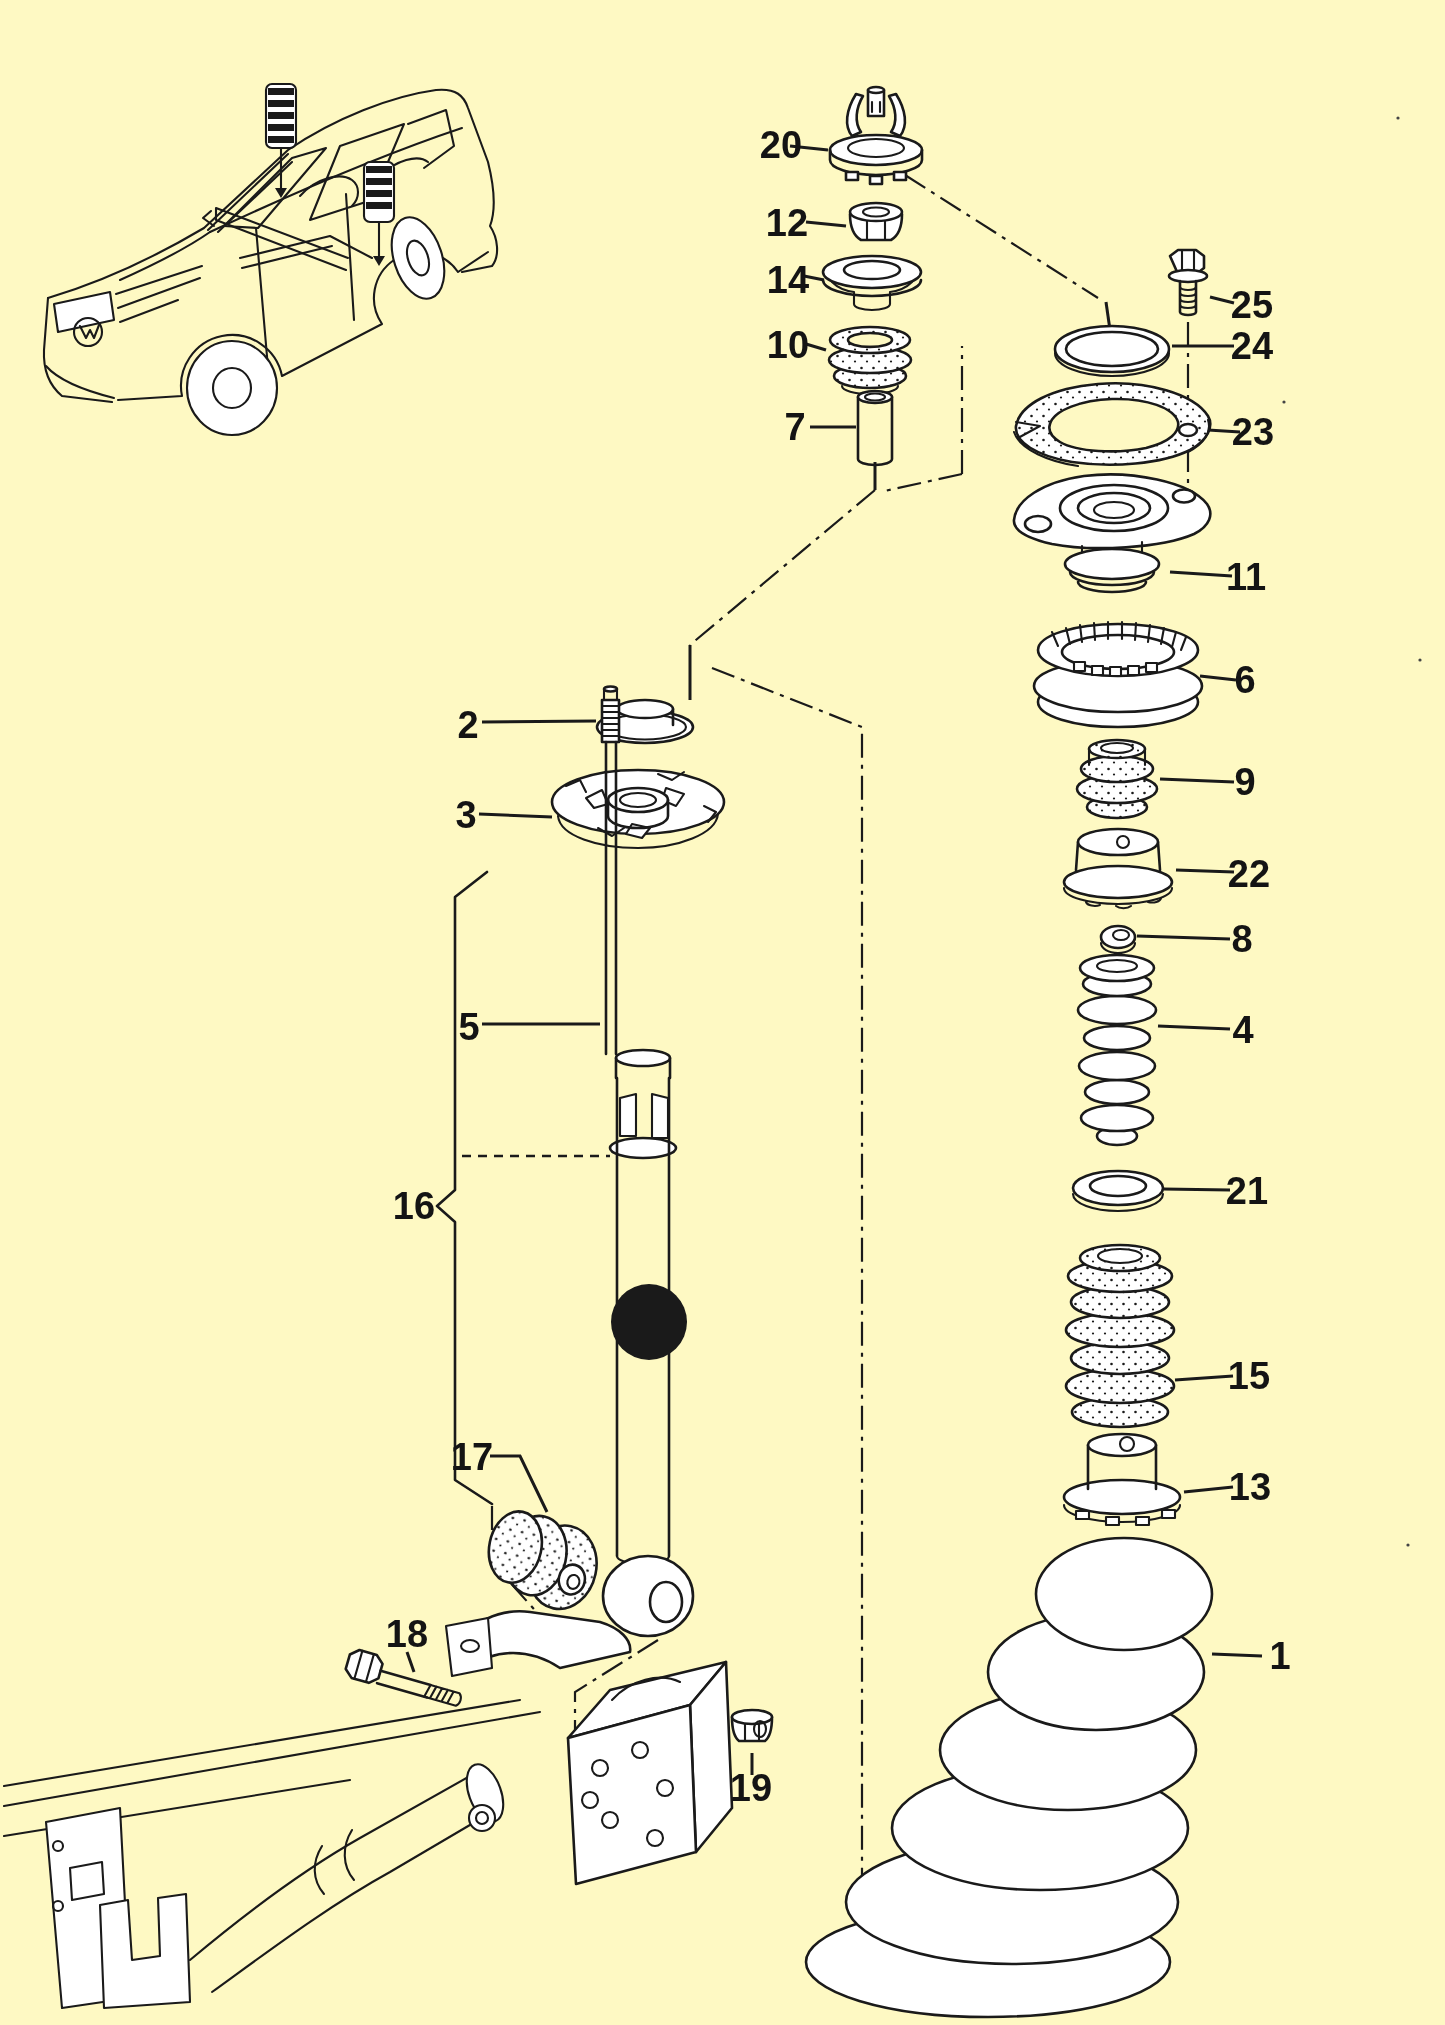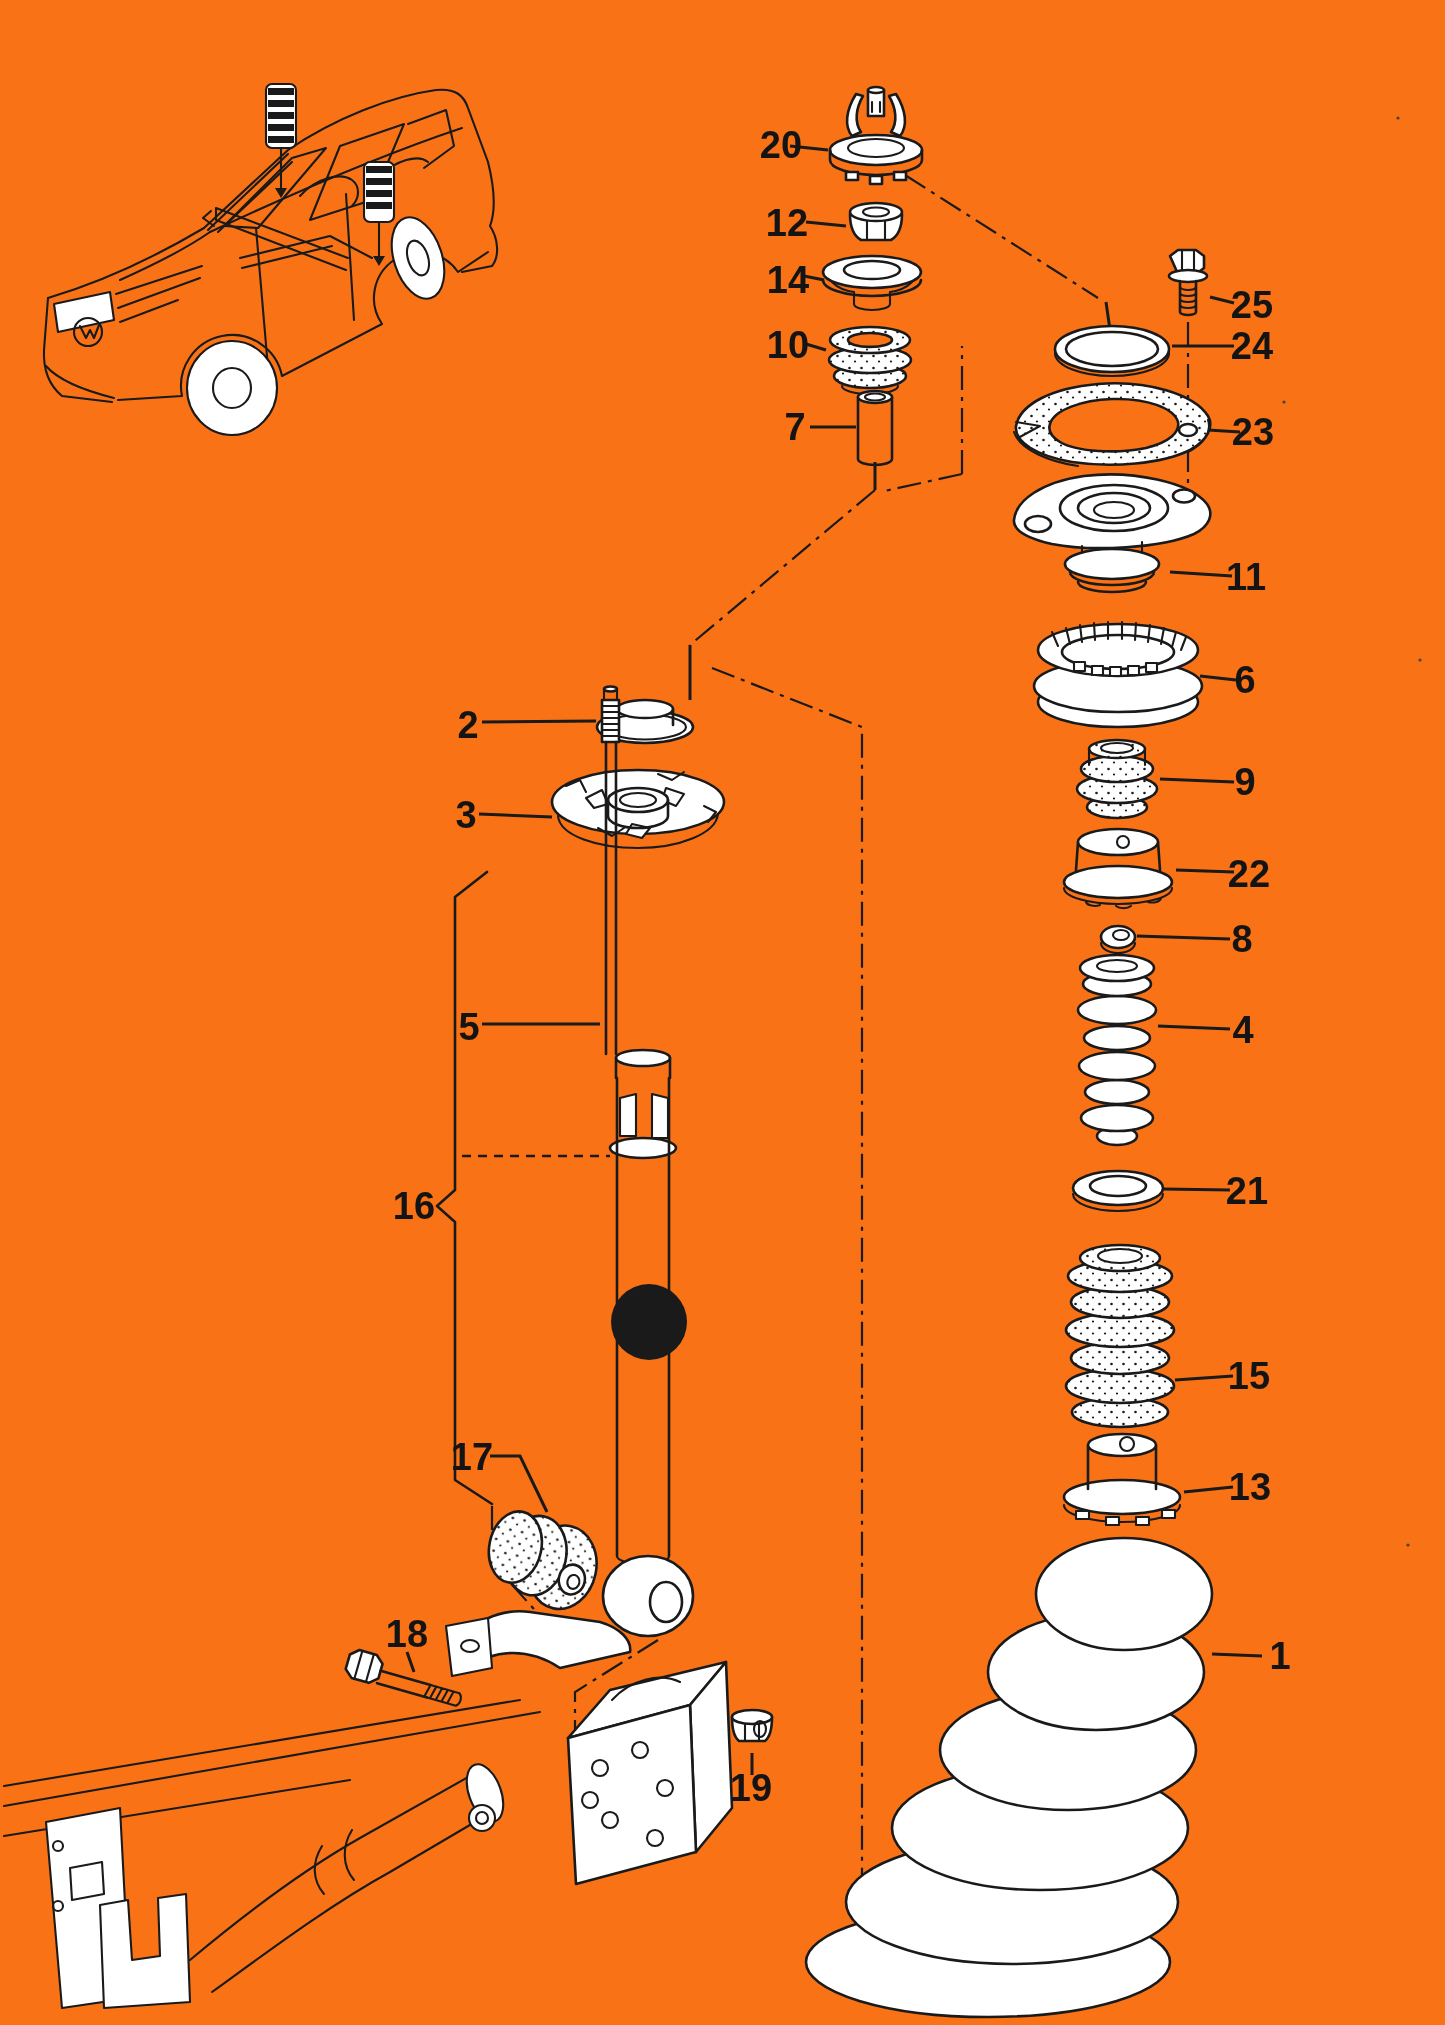--- a/index.html
+++ b/index.html
@@ -1,16 +1,16 @@
 <!DOCTYPE html>
 <html><head>
 <meta charset="utf-8">
 <style>
   html,body{margin:0;padding:0;background:#ffffff;}
-  .page{position:relative;width:1445px;height:2025px;background:#f97316;overflow:hidden;text-align:center;}
+  .page{position:relative;width:1445px;height:2025px;background:#fef9c3;overflow:hidden;text-align:center;}
   svg{display:block;}
   .d{fill:none;stroke:#1a1a1a;stroke-width:2.6;stroke-linecap:round;stroke-linejoin:round;}
   .t{fill:none;stroke:#1a1a1a;stroke-width:2.1;stroke-linecap:round;stroke-linejoin:round;}
   .w{fill:#ffffff;stroke:#1a1a1a;stroke-width:2.6;stroke-linejoin:round;}
   .wt{fill:#ffffff;stroke:#1a1a1a;stroke-width:2.1;stroke-linejoin:round;}
   .spk{fill:url(#spk);stroke:#1a1a1a;stroke-width:2.6;stroke-linejoin:round;}
   .blk{fill:#1a1a1a;stroke:none;}
   .dd{fill:none;stroke:#1a1a1a;stroke-width:2.2;stroke-dasharray:24 7 4 7;}
   .dot{fill:none;stroke:#1a1a1a;stroke-width:2.4;stroke-dasharray:9 7;}
   .ld{fill:none;stroke:#1a1a1a;stroke-width:3;}

